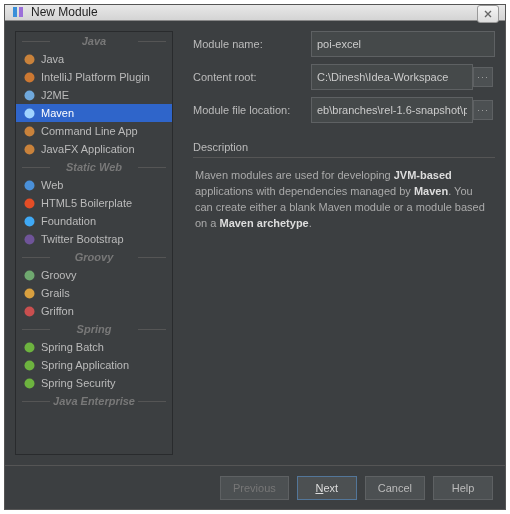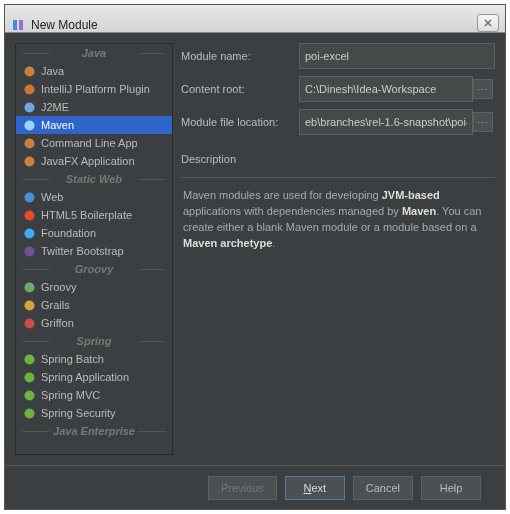--- a/index.html
+++ b/index.html
@@ -1,42 +1,42 @@
 <!DOCTYPE html>
 <html><head>
 <meta charset="utf-8">
 <style>
 *{box-sizing:border-box;margin:0;padding:0;font-family:"Segoe UI",Tahoma,sans-serif;font-size:11px}
 body{width:510px;height:514px;background:#fff;padding:4px}
 .dialog{width:502px;height:506px;background:#3c3f41;border:1px solid #555;display:flex;flex-direction:column}
-.titlebar{height:28px;background:linear-gradient(#e8e8e8,#d4d4d4);display:flex;align-items:flex-end;padding:0 6px;border-bottom:1px solid #888}
+.titlebar{height:16px;background:linear-gradient(#e8e8e8,#d4d4d4);display:flex;align-items:flex-start;padding:0 6px;border-bottom:1px solid #888}
 .titlebar .logo{width:14px;height:14px;margin-right:6px}
 .titlebar .title{flex:1;color:#222;font-size:12px}
 .titlebar .close{width:22px;height:18px;border:1px solid #999;border-radius:3px;background:linear-gradient(#f6f6f6,#ddd);display:flex;align-items:center;justify-content:center;color:#555;font-size:11px;cursor:pointer}
-.body{flex:1;display:flex;padding:10px;gap:8px;overflow:hidden}
+.body{flex:1;display:flex;padding:10px;gap:20px;overflow:hidden}
 .sidebar{width:158px;background:#3c3f41;border:1px solid #292b2d;overflow-y:auto}
 .sidebar::-webkit-scrollbar{width:9px}
 .sidebar::-webkit-scrollbar-track{background:#3c3f41}
 .sidebar::-webkit-scrollbar-thumb{background:#5e6163;border-radius:0}
 .cat{color:#787878;font-weight:bold;font-style:italic;text-align:center;padding:3px 0;position:relative}
 .cat::before,.cat::after{content:"";position:absolute;top:50%;width:28px;border-top:1px solid #555}
 .cat::before{left:6px}.cat::after{right:6px}
 .item{display:flex;align-items:center;padding:2px 6px;color:#bbb;cursor:pointer;gap:5px;white-space:nowrap}
 .item.selected{background:#2f65ca;color:#fff}
 .ico{width:14px;height:14px;flex-shrink:0;display:inline-flex;align-items:center;justify-content:center;font-size:10px}
 .main{flex:1;display:flex;flex-direction:column;color:#bbb}
 .form{display:grid;grid-template-columns:118px 1fr 22px;row-gap:7px;align-items:center;margin-bottom:18px}
 .lbl{color:#bbb}
 .inp{background:#45494a;border:1px solid #5e6163;color:#ccc;padding:12px 5px;height:22px}
 .browse{width:20px;height:20px;background:#4c5052;border:1px solid #5e6163;color:#aaa;display:flex;align-items:center;justify-content:center;cursor:pointer;font-size:9px;letter-spacing:1px}
 .sep{height:1px;background:#555;margin:0 0 4px 0}
-.desc-title{color:#bbb;margin-bottom:12px}
+.desc-title{color:#bbb;margin-bottom:4px}
 .desc{color:#aaa;line-height:1.45;padding:6px 2px}
 .desc b{color:#ddd}
-.footer{height:44px;border-top:1px solid #555;display:flex;align-items:center;justify-content:flex-end;padding:0 24px;gap:8px}
+.footer{height:44px;border-top:1px solid #555;display:flex;align-items:center;justify-content:flex-end;padding:0 12px;gap:8px}
 .btn{min-width:60px;height:24px;background:#4c5052;border:1px solid #5e6163;color:#bbb;padding:0 12px;cursor:pointer}
 .btn.primary{border:1px solid #537699;background:#4c5052;color:#ddd}
 .btn.primary u{text-decoration:underline}
 .btn.disabled{color:#777;cursor:default}
 </style>
 </head>
 <body>
 
 <div class="dialog">
   <div class="titlebar">
@@ -177,28 +177,20 @@
             </svg>
           </span>
           <span>Spring Application</span>
         </div>
         <div class="item">
           <span class="ico">
             <svg width="13" height="13" viewBox="0 0 13 13">
               <circle cx="6.5" cy="6.5" r="5" fill="#6db33f"></circle>
             </svg>
           </span>
-          <span>Spring MVC</span>
-        </div>
-        <div class="item">
-          <span class="ico">
-            <svg width="13" height="13" viewBox="0 0 13 13">
-              <circle cx="6.5" cy="6.5" r="5" fill="#6db33f"></circle>
-            </svg>
-          </span>
           <span>Spring Security</span>
         </div>
         <div class="cat">Java Enterprise</div>
       </div>
 
     <div class="main">
       <div class="form">
         <span class="lbl">Module name:</span>
         <input class="inp" style="grid-column: 2 / 4;" value="poi-excel">
 

